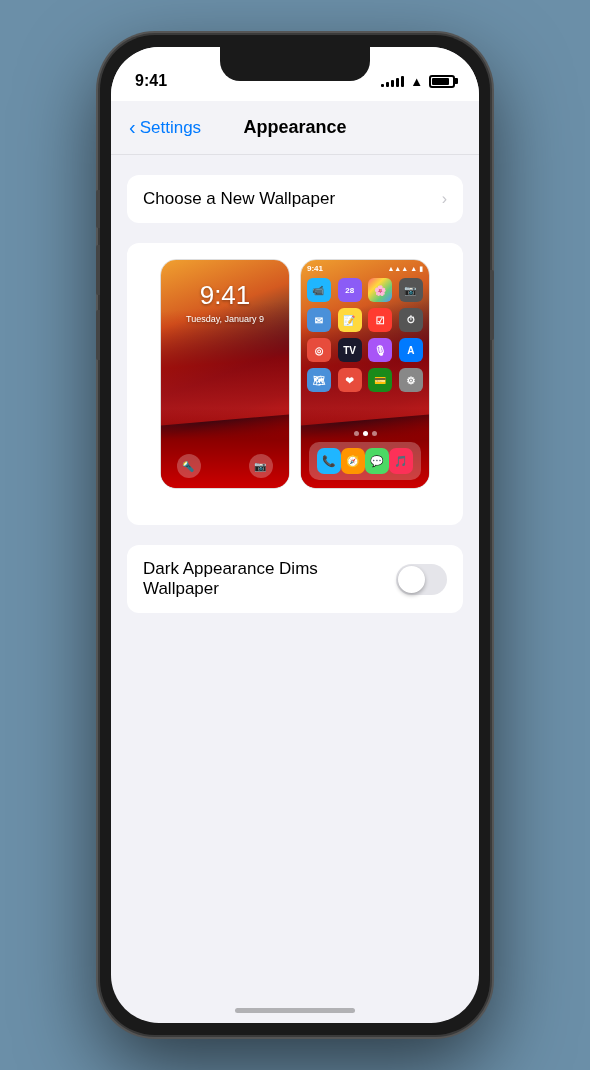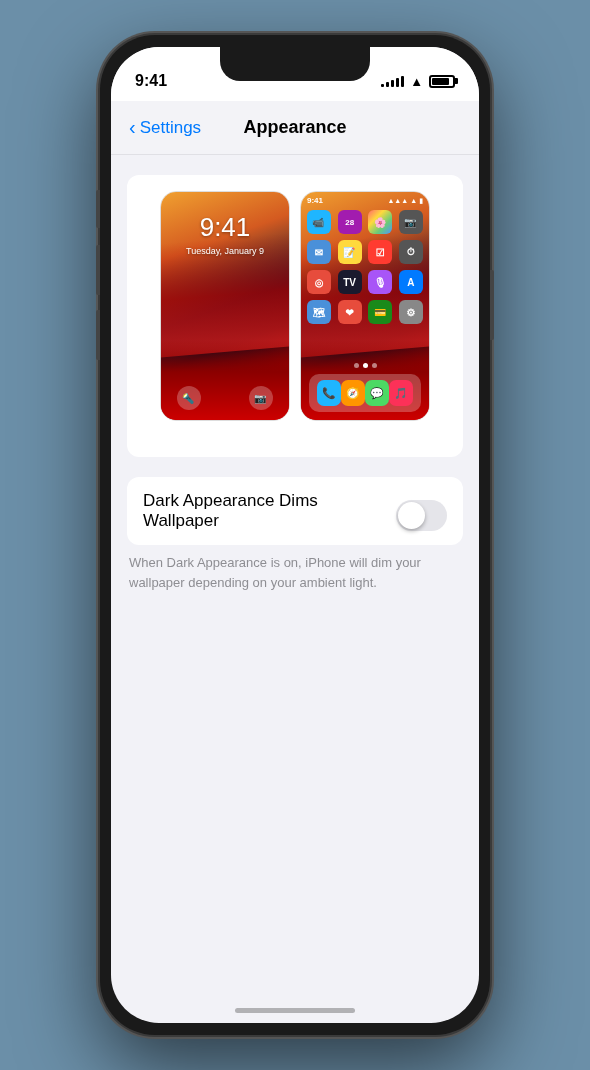--- a/index.html
+++ b/index.html
@@ -462,21 +462,21 @@
 
     
     .toggle-section {
       background: white;
       margin: 0 16px 8px;
       border-radius: 12px;
       overflow: hidden;
     }
     .toggle-row {
       display: flex;
-      align-items: flex-end;
+      align-items: center;
       justify-content: space-between;
       padding: 14px 16px;
     }
     .toggle-label {
       font-size: 17px;
       color: #000;
       flex: 1;
       margin-right: 12px;
     }
     .toggle-switch {
@@ -553,20 +553,26 @@
     <div class="nav-bar">
       <div class="nav-back">
         <span class="nav-chevron">‹</span>
         <span>Settings</span>
       </div>
       <span class="nav-title">Appearance</span>
     </div>
 
     <div class="content">
 
+      <div class="card">
+        <div class="choose-wallpaper-row">
+          <span class="choose-wallpaper-text">Choose a New Wallpaper</span>
+          <span class="row-chevron">›</span>
+        </div>
+      </div>
 
       <div class="card">
         <div class="wallpaper-preview-section">
           <div class="preview-container">
 
             <div class="phone-preview">
               <div class="lock-screen-bg">
                 <div class="ios15-wallpaper"></div>
                 <div class="lock-time">9:41</div>
                 <div class="lock-date">Tuesday, January 9</div>
@@ -585,21 +591,21 @@
                     <span>▲▲▲</span>
                     <span>▲</span>
                     <span>▮</span>
                   </div>
                 </div>
 
                 <div class="app-grid">
 
                   <div class="app-row">
                     <div class="app-icon" style="background:#1fb6ff">📹</div>
-                    <div class="app-icon" style="background:#a21caf; font-size:8px; font-weight:700; color:white">28</div>
+                    <div class="app-icon" style="background:#8b5cf6; font-size:8px; font-weight:700; color:white">28</div>
                     <div class="app-icon" style="background:linear-gradient(135deg,#ff6b6b,#ffd93d,#6bcb77,#4d96ff)">🌸</div>
                     <div class="app-icon" style="background:#555">📷</div>
                   </div>
 
                   <div class="app-row">
                     <div class="app-icon" style="background:#4a90d9">✉</div>
                     <div class="app-icon" style="background:#ffd93d">📝</div>
                     <div class="app-icon" style="background:#ff3b30">☑</div>
                     <div class="app-icon" style="background:#555">⏱</div>
                   </div>
@@ -640,20 +646,19 @@
 
       <div class="toggle-section">
         <div class="toggle-row">
           <span class="toggle-label">Dark Appearance Dims Wallpaper</span>
           <div class="toggle-switch">
             <div class="toggle-knob"></div>
           </div>
         </div>
       </div>
 
-      <p class="description-text">When Dark Appearance is on, iPhone will dim your wallpaper depending on your ambient light.</p>
 
 
     </div>
 
     <div class="home-indicator"></div>
   </div>
 </div>
 
 </body></html>

